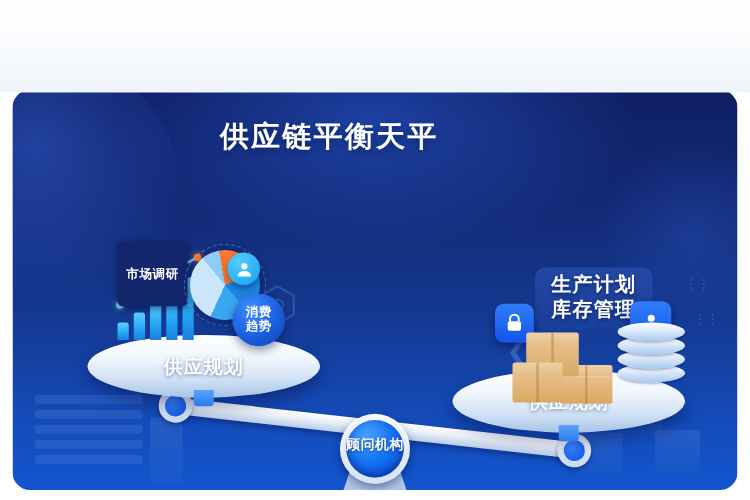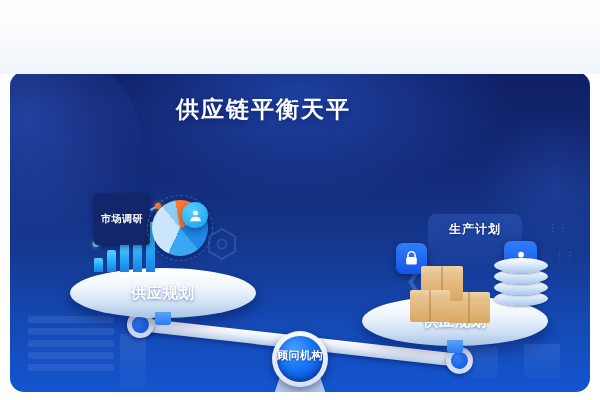--- a/index.html
+++ b/index.html
@@ -202,21 +202,21 @@
   }
 
   
   #plan-box {
     position:absolute; left:418px; top:142px; width:94px; height:50px;
     border-radius:8px;
     background:linear-gradient(180deg,rgba(70,120,225,.30),rgba(40,80,185,.18));
     text-align:center; padding-top:5px;
   }
   #plan-box div {
-    color:#ffffff; font-size:12px; font-weight:bold; letter-spacing:1px;
+    color:#ffffff; font-size:16px; font-weight:bold; letter-spacing:1px;
     line-height:20px; text-shadow:0 1px 3px rgba(0,20,80,.6);
   }
 
   .sq-badge {
     position:absolute; border-radius:7px;
     display:flex; align-items:center; justify-content:center;
     background:linear-gradient(180deg,#2f7dfb 0%,#1355e8 100%);
     box-shadow:0 3px 7px rgba(0,10,60,.5);
   }
   #badge-lock { left:386px; top:171px; width:31px; height:31px; }
@@ -326,28 +326,35 @@
 
   <div id="pie-ring"></div>
   <div id="pie"></div>
 
   <div class="circ-badge" id="badge-user">
     <svg viewBox="0 0 24 24" width="15" height="15">
       <circle cx="12" cy="8" r="4" fill="#ffffff"></circle>
       <path d="M3.5 21c0-4.7 3.8-7 8.5-7s8.5 2.3 8.5 7z" fill="#ffffff"></path>
     </svg>
   </div>
+  <div class="circ-badge" id="badge-trend">
+    <div>
+      <div>消费</div>
+      <div>趋势</div>
+    </div>
+  </div>
 
   <div class="pan" id="pan-right">
     <div class="pan-label">供应规划</div>
     <div class="pan-stem"></div>
   </div>
 
   <div id="plan-box">
     <div>生产计划</div>
+    <div>库存管理</div>
   </div>
 
   <div class="sq-badge" id="badge-lock">
     <svg viewBox="0 0 24 24" width="17" height="17">
       <path d="M7 10V7.5a5 5 0 0 1 10 0V10" fill="none" stroke="#ffffff" stroke-width="2.2"></path>
       <rect x="4.5" y="10" width="15" height="10.5" rx="2.2" fill="#ffffff"></rect>
     </svg>
   </div>
   <div class="sq-badge" id="badge-person">
     <svg viewBox="0 0 24 24" width="18" height="18">

